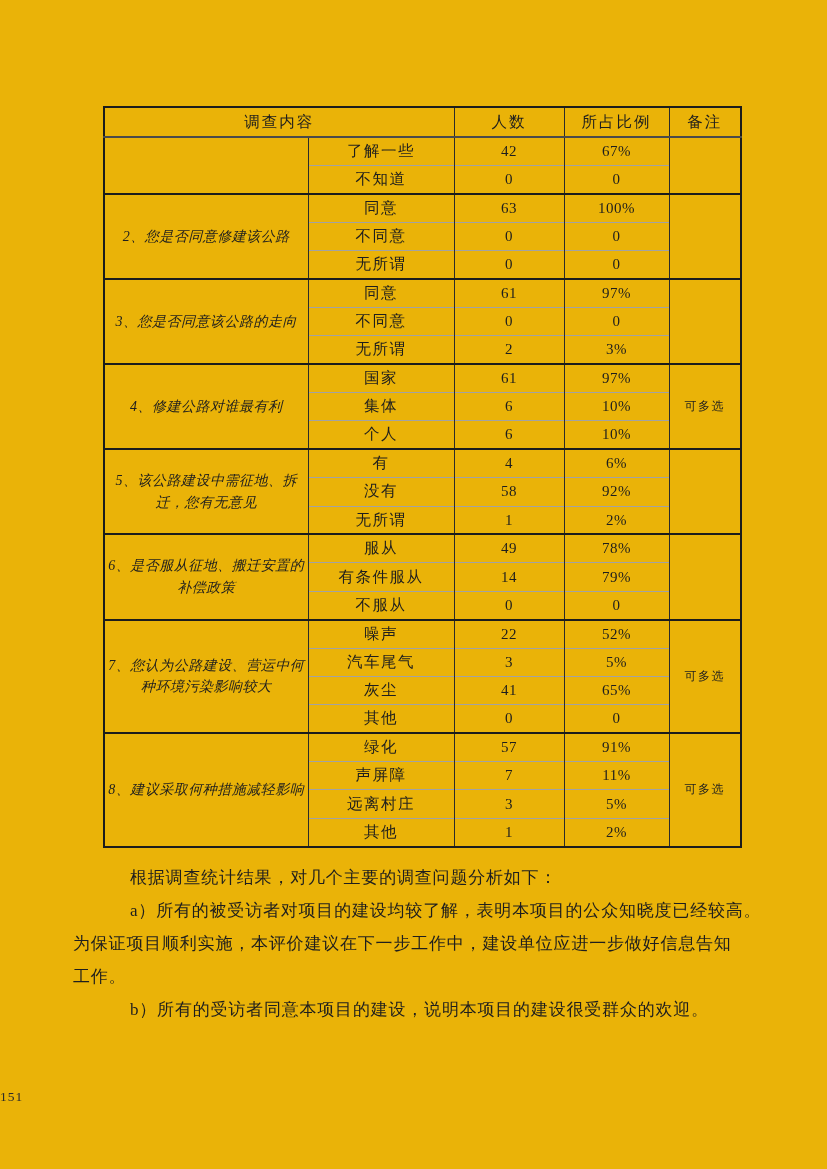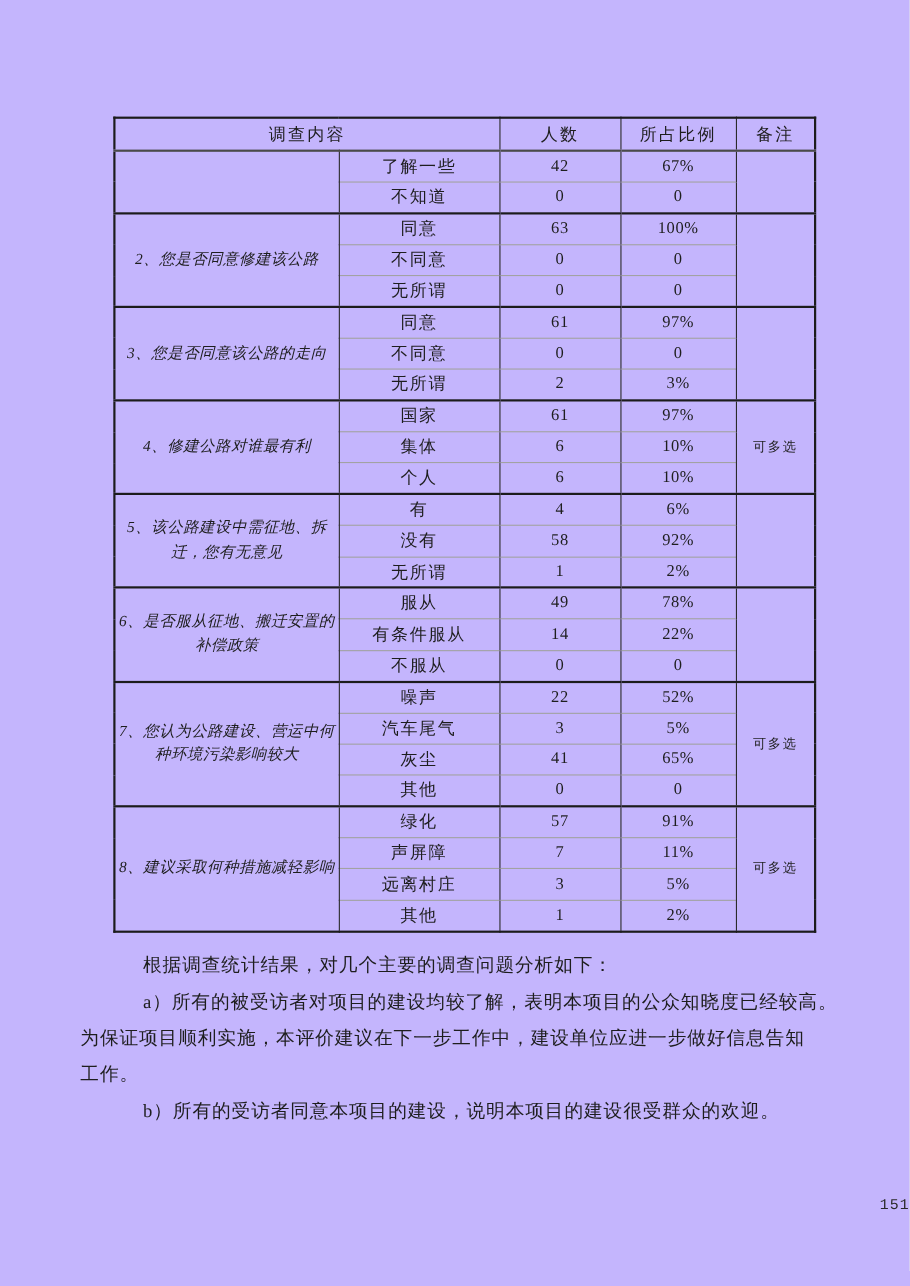--- a/index.html
+++ b/index.html
@@ -1,20 +1,20 @@
 <!DOCTYPE html>
 <html><head>
 <meta charset="utf-8">
 <style>
   html, body { margin: 0; padding: 0; background: #e8e8e8; }
   .page {
     position: relative;
     width: 827px;
     height: 1169px;
-    background: #c4b5fd;
+    background: #eab308;
     margin: 0 auto;
     overflow: hidden;
     font-family: "Liberation Serif", "DejaVu Serif", serif;
     color: #1e1e1e;
   }
 
   
   table.survey {
     position: absolute;
     left: 103px;
@@ -65,25 +65,24 @@
   }
   .bodytext .line { white-space: nowrap; }
   .bodytext .line.indent { text-indent: 57px; }
 
   
   .pagenum {
     position: absolute;
     left: 0;
     top: 1089px;
     width: 100%;
-    text-align: right;
+    text-align: left;
     font-size: 13.5px;
     letter-spacing: 1px;
     color: #2a2a2a;
-    font-family: Liberation Mono, monospace;
   }
 </style>
 </head>
 <body>
 
 <div class="page">
 
   <table class="survey">
     <colgroup>
       <col style="width:204px">
@@ -191,21 +190,21 @@
       <td class="q" rowspan="3">6、是否服从征地、搬迁安置的
 补偿政策</td>
       <td class="o">服从</td>
       <td class="n">49</td>
       <td class="p">78%</td>
       <td class="note" rowspan="3"></td>
     </tr>
     <tr class="sub">
       <td class="o">有条件服从</td>
       <td class="n">14</td>
-      <td class="p">22%</td>
+      <td class="p">79%</td>
     </tr>
     <tr class="sub">
       <td class="o">不服从</td>
       <td class="n">0</td>
       <td class="p">0</td>
     </tr>
 
     <tr class="grp">
       <td class="q" rowspan="4">7、您认为公路建设、营运中何
 种环境污染影响较大</td>

